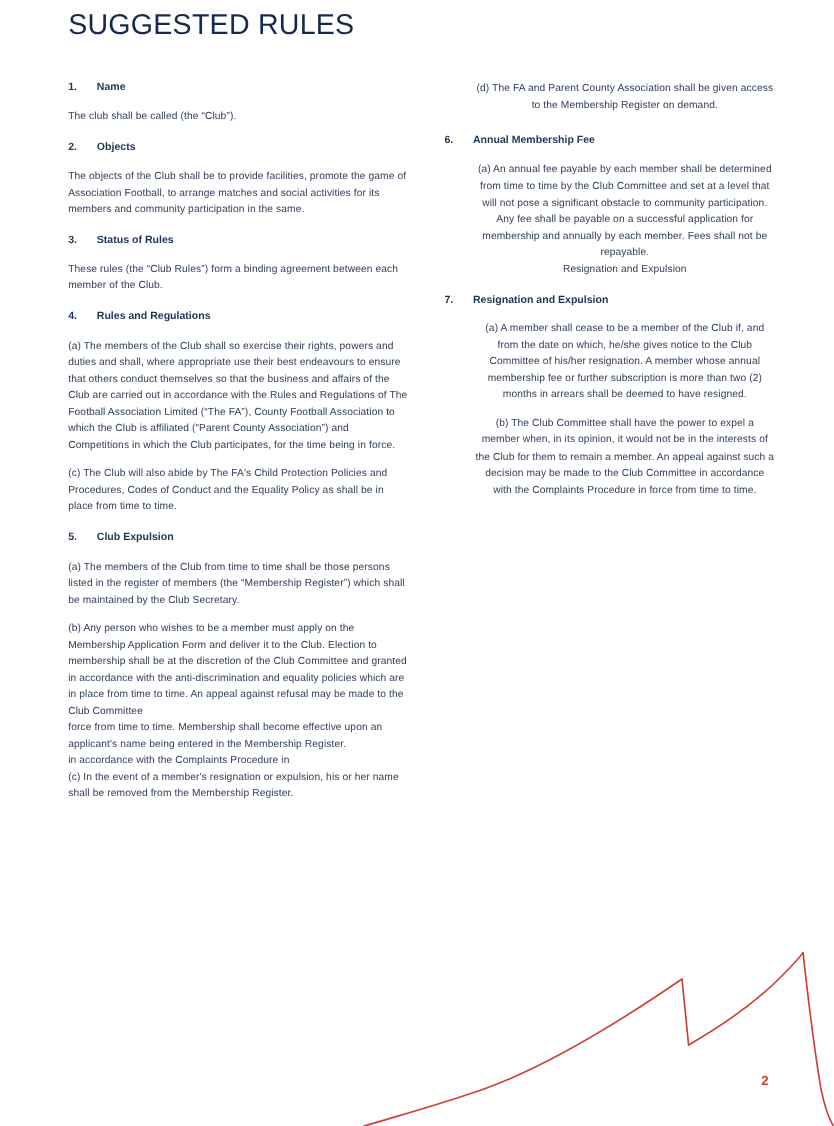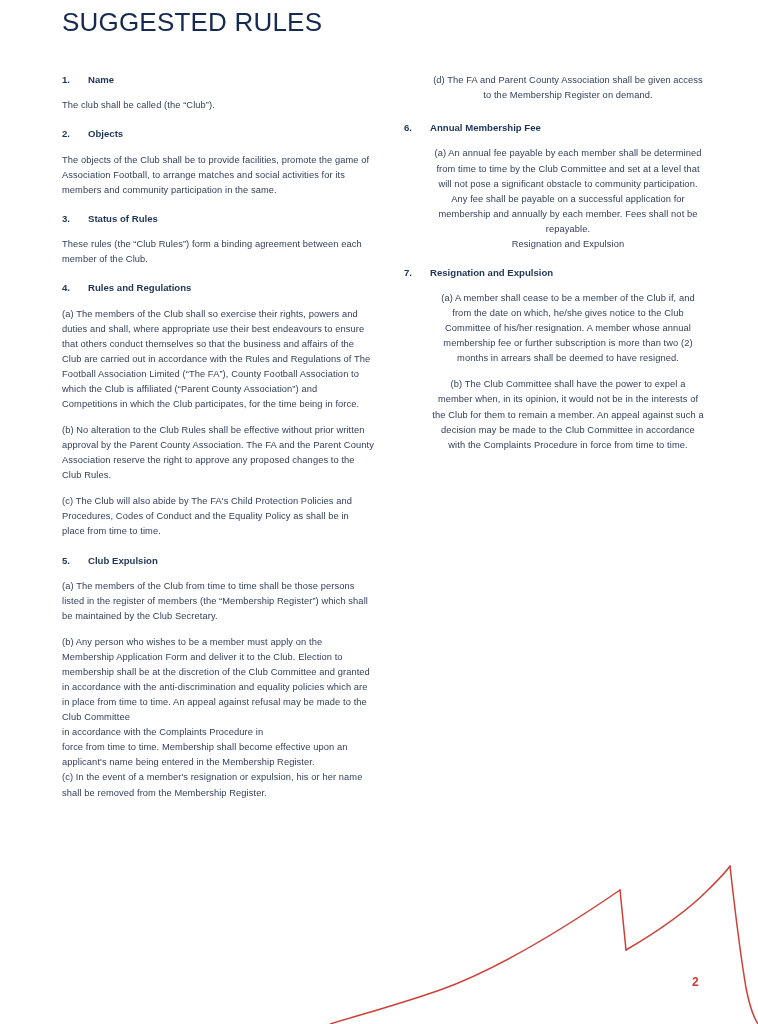--- a/index.html
+++ b/index.html
@@ -128,32 +128,31 @@
       <span class="item-heading">Status of Rules</span>
     </div>
     <div class="para para-spaced">These rules (the “Club Rules”) form a binding agreement between each member of the Club.</div>
     <div class="gap-md"></div>
 
     <div class="item">
       <span class="item-num">4.</span>
       <span class="item-heading">Rules and Regulations</span>
     </div>
     <div class="para para-spaced">(a) The members of the Club shall so exercise their rights, powers and duties and shall, where appropriate use their best endeavours to ensure that others conduct themselves so that the business and affairs of the Club are carried out in accordance with the Rules and Regulations of The Football Association Limited (“The FA”), County Football Association to which the Club is affiliated (“Parent County Association”) and Competitions in which the Club participates, for the time being in force.</div>
-    <div class="para para-spaced">(b) No alteration to the Club Rules shall be effective without prior written approval by the Parent County Association. The FA and the Parent County Association reserve the right to approve any proposed changes to the Club Rules.</div>
     <div class="para para-spaced">(c) The Club will also abide by The FA's Child Protection Policies and Procedures, Codes of Conduct and the Equality Policy as shall be in place from time to time.</div>
     <div class="gap-md"></div>
 
     <div class="item">
       <span class="item-num">5.</span>
       <span class="item-heading">Club Expulsion</span>
     </div>
     <div class="para para-spaced">(a) The members of the Club from time to time shall be those persons listed in the register of members (the “Membership Register”) which shall be maintained by the Club Secretary.</div>
     <div class="para para-spaced">(b) Any person who wishes to be a member must apply on the Membership Application Form and deliver it to the Club. Election to membership shall be at the discretion of the Club Committee and granted in accordance with the anti-discrimination and equality policies which are in place from time to time. An appeal against refusal may be made to the Club Committee</div>
+    <div class="para para-tight">force from time to time. Membership shall become effective upon an applicant's name being entered in the Membership Register.</div>
     <div class="para para-tight">in accordance with the Complaints Procedure in</div>
-    <div class="para para-tight">force from time to time. Membership shall become effective upon an applicant's name being entered in the Membership Register.</div>
     <div class="para para-tight">(c) In the event of a member's resignation or expulsion, his or her name shall be removed from the Membership Register.</div>
   </div>
 
   <div class="col col-right">
 
     <div class="para">(d) The FA and Parent County Association shall be given access to the Membership Register on demand.</div>
     <div class="gap-lg"></div>
 
     <div class="item">
       <span class="item-num">6.</span>

